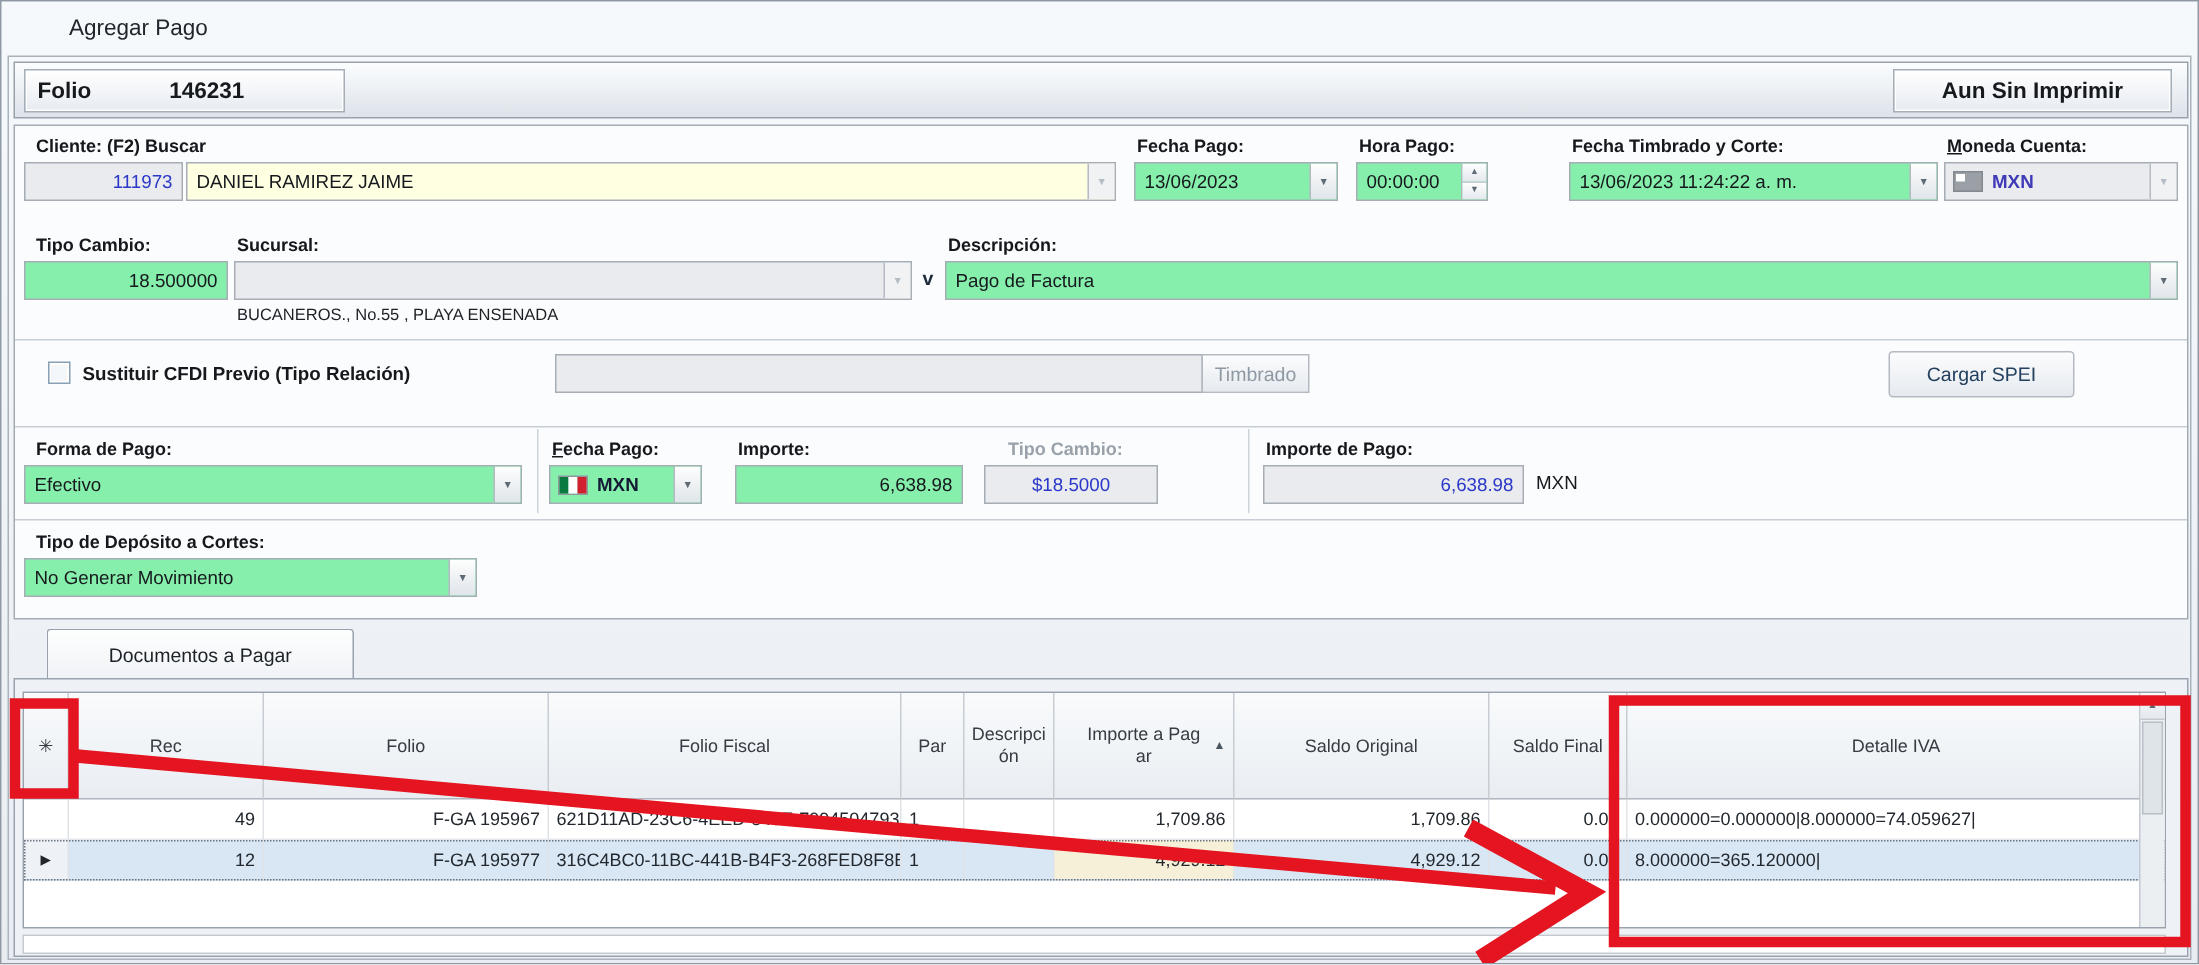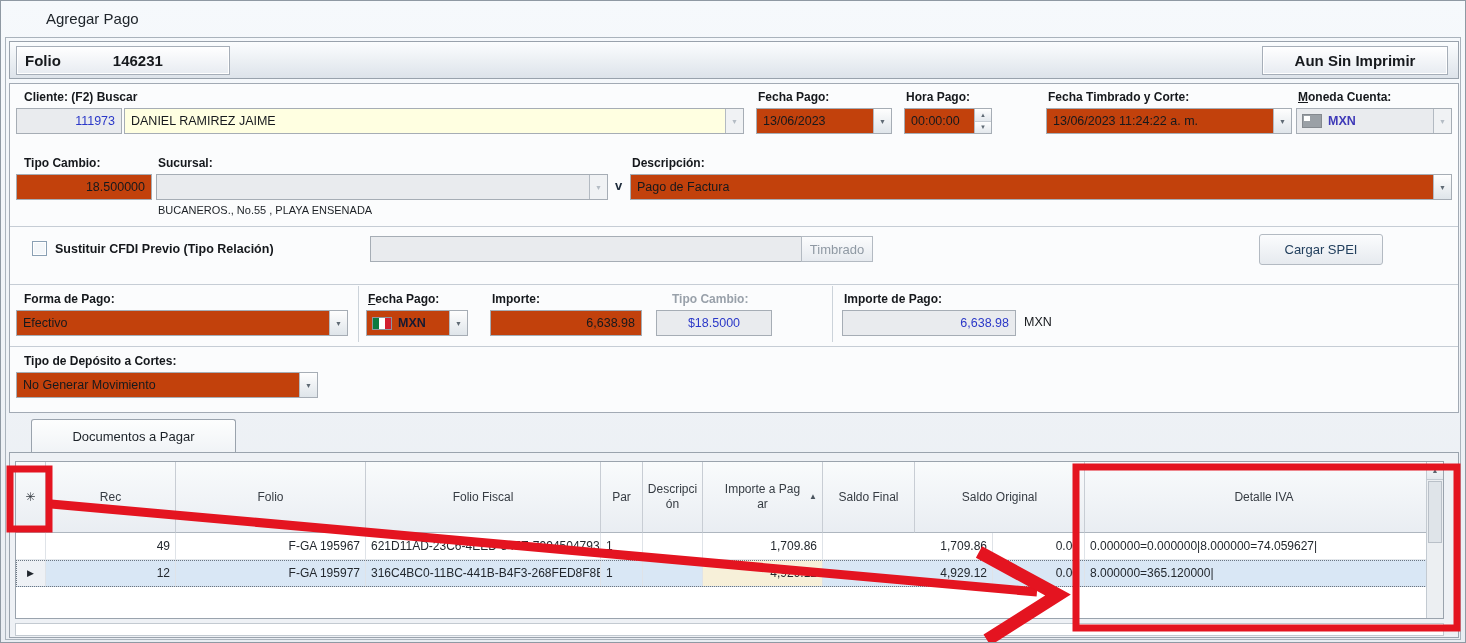--- a/index.html
+++ b/index.html
@@ -24,21 +24,21 @@
 
   
   .panel { position:absolute; left:8px; top:82px; width:1450px; height:330px;
     background:#fbfcfd; border:1px solid #a2aab4;padding-left:19px; }
   .lbl { position:absolute; font-size:12px; font-weight:bold; color:#15181c; white-space:nowrap; }
   .lbl.dim { color:#99a1aa; }
   .accel::first-letter { text-decoration:underline; }
   .sep-h { position:absolute; left:0; height:0; border-top:1px solid #c6cdd5; width:1448px; }
   .sep-v { position:absolute; width:0; border-left:1px solid #ccd3da; }
 
-  .field { position:absolute; height:26px; background:#c2410c; border:1px solid #a6adb5;
+  .field { position:absolute; height:26px; background:#86efac; border:1px solid #a6adb5;
     font-size:12.5px; color:#16191d; display:flex; align-items:center; overflow:hidden; }
   .field.gray  { background:#e9ebee; }
   .field.yellow{ background:#ffffe1; }
   .field .txt { padding:0 6px; white-space:nowrap; flex:1; }
   .field .txt.r { text-align:right; }
   .field .txt.c { text-align:center; }
   .blue { color:#2b38c8; }
   .purple { color:#3f3ab8; font-weight:bold; }
 
   .ddbtn { width:18px; height:100%; border-left:1px solid #b3bac2;
@@ -248,22 +248,22 @@
       <div class="hc c0">✳</div>
       <div class="hc c1">Rec</div>
       <div class="hc c2">Folio</div>
       <div class="hc c3">Folio Fiscal</div>
       <div class="hc c4">Par</div>
       <div class="hc c5 wrap">Descripción</div>
       <div class="hc c6 wrap">
         <span style="max-width:80px;">Importe a Pagar</span>
         <span class="sort">▲</span>
       </div>
+      <div class="hc c7">Saldo Original</div>
       <div class="hc c8">Saldo Final</div>
-      <div class="hc c7">Saldo Original</div>
       <div class="hc c9" style="border-right:none;">Detalle IVA</div>
     </div>
 
     <div class="grow">
       <div class="gc c0 c"></div>
       <div class="gc c1 r">49</div>
       <div class="gc c2 r">F-GA 195967</div>
       <div class="gc c3">621D11AD-23C6-4EED-845E-7994504793</div>
       <div class="gc c4">1</div>
       <div class="gc c5"></div>

